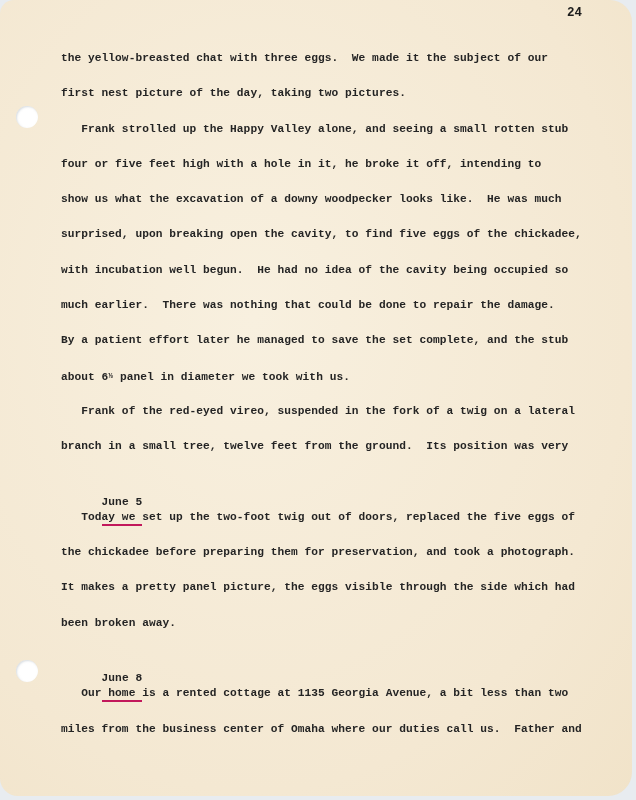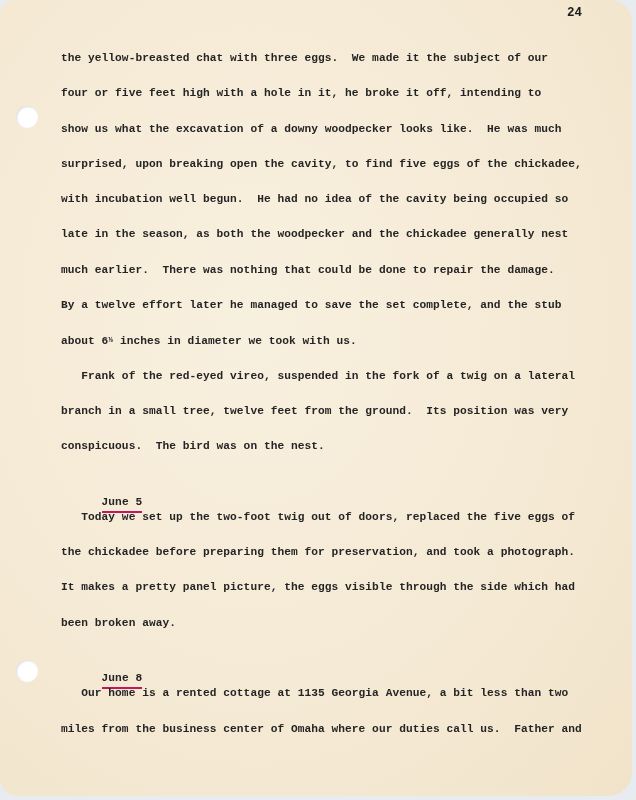--- a/index.html
+++ b/index.html
@@ -57,51 +57,51 @@
       line-height: 20px;
       white-space: pre;
     }
     .date-line {
       height: 35.3px;
       line-height: 20px;
       white-space: pre;
     }
     .date-heading {
       display: inline-block;
-      padding-bottom: 1px;
+      padding-bottom: 14px;
       border-bottom: 2px solid #c2185b;
       line-height: 16px;
     }
     .frac {
       font-size: 8px;
       vertical-align: 2px;
     }
   </style>
 </head>
 <body>
 
 <div class="page">
   <div class="punch-hole hole-top"></div>
   <div class="punch-hole hole-bottom"></div>
 
   <div class="page-number">24</div>
 
   <div class="text-block">
     <div class="line">the yellow-breasted chat with three eggs.  We made it the subject of our</div>
+    <div class="line">first nest picture of the day, taking two pictures.</div>
+    <div class="line">   Frank strolled up the Happy Valley alone, and seeing a small rotten stub</div>
     <div class="line">four or five feet high with a hole in it, he broke it off, intending to</div>
     <div class="line">show us what the excavation of a downy woodpecker looks like.  He was much</div>
     <div class="line">surprised, upon breaking open the cavity, to find five eggs of the chickadee,</div>
     <div class="line">with incubation well begun.  He had no idea of the cavity being occupied so</div>
-    <div class="line">late in the season, as both the woodpecker and the chickadee generally nest</div>
     <div class="line">much earlier.  There was nothing that could be done to repair the damage.</div>
-    <div class="line">By a twelve effort later he managed to save the set complete, and the stub</div>
-    <div class="line"><span>about 6</span><span class="frac">½</span><span> inches in diameter we took with us.</span></div>
+    <div class="line">By a patient effort later he managed to save the set complete, and the stub</div>
+    <div class="line"><span>about 6</span><span class="frac">½</span><span> panel in diameter we took with us.</span></div>
     <div class="line">   Frank of the red-eyed vireo, suspended in the fork of a twig on a lateral</div>
     <div class="line">branch in a small tree, twelve feet from the ground.  Its position was very</div>
-    <div class="line">conspicuous.  The bird was on the nest.</div>
     <div class="date-line">
       <span class="date-heading">June 5</span>
     </div>
     <div class="line">   Today we set up the two-foot twig out of doors, replaced the five eggs of</div>
     <div class="line">the chickadee before preparing them for preservation, and took a photograph.</div>
     <div class="line">It makes a pretty panel picture, the eggs visible through the side which had</div>
     <div class="line">been broken away.</div>
     <div class="date-line">
       <span class="date-heading">June 8</span>
     </div>

